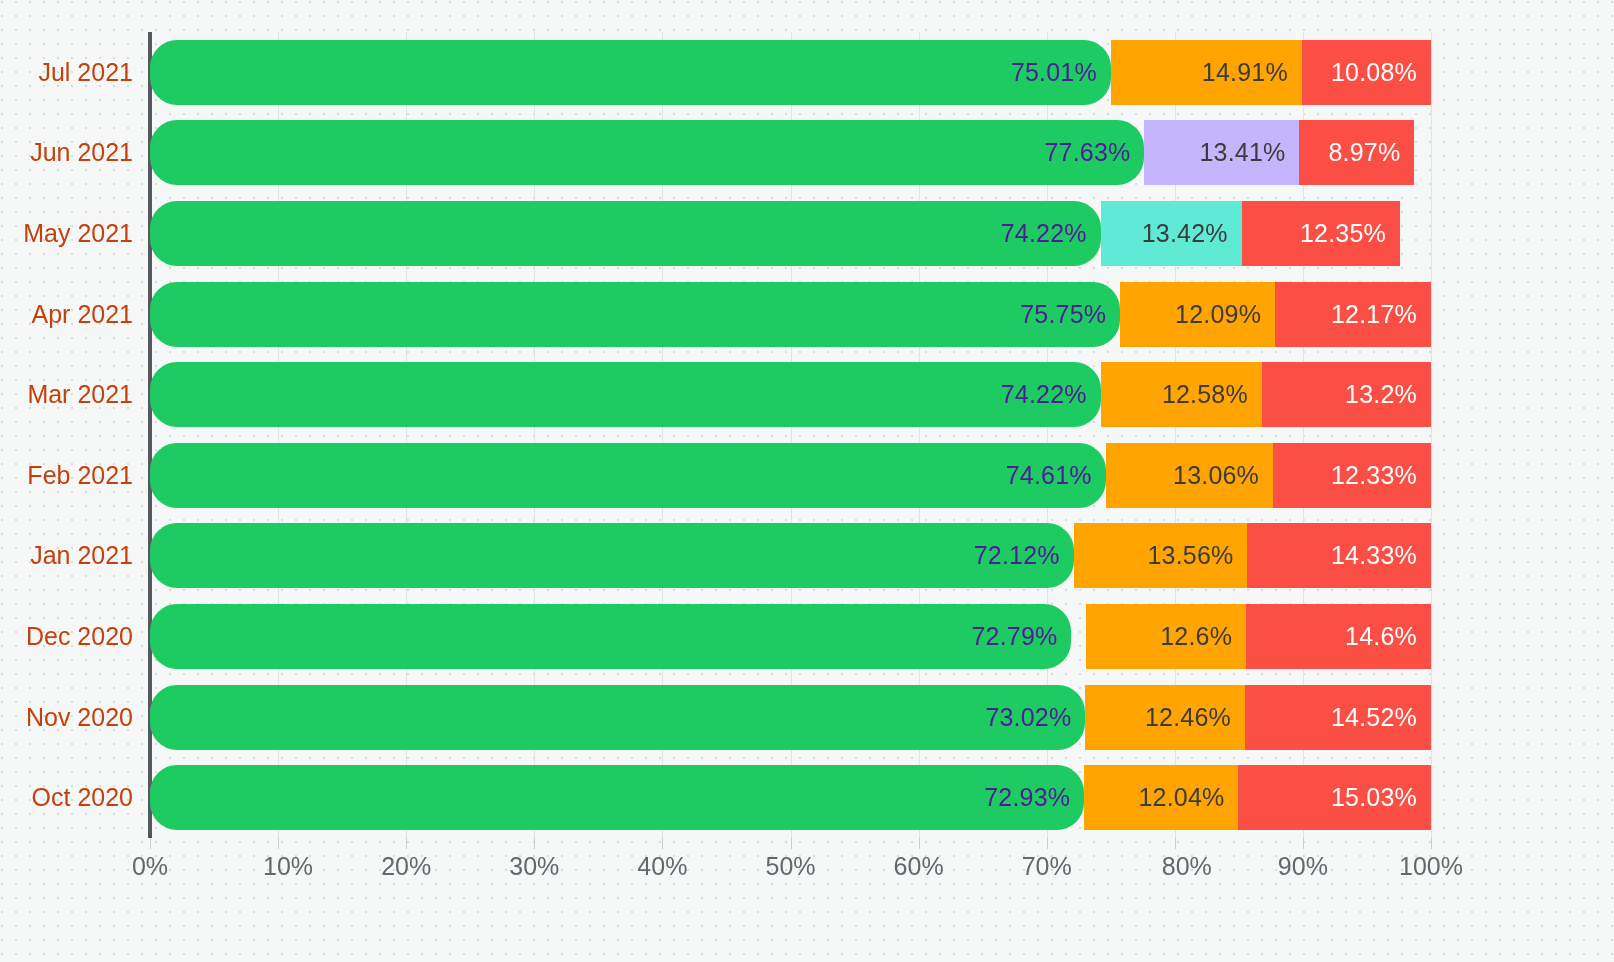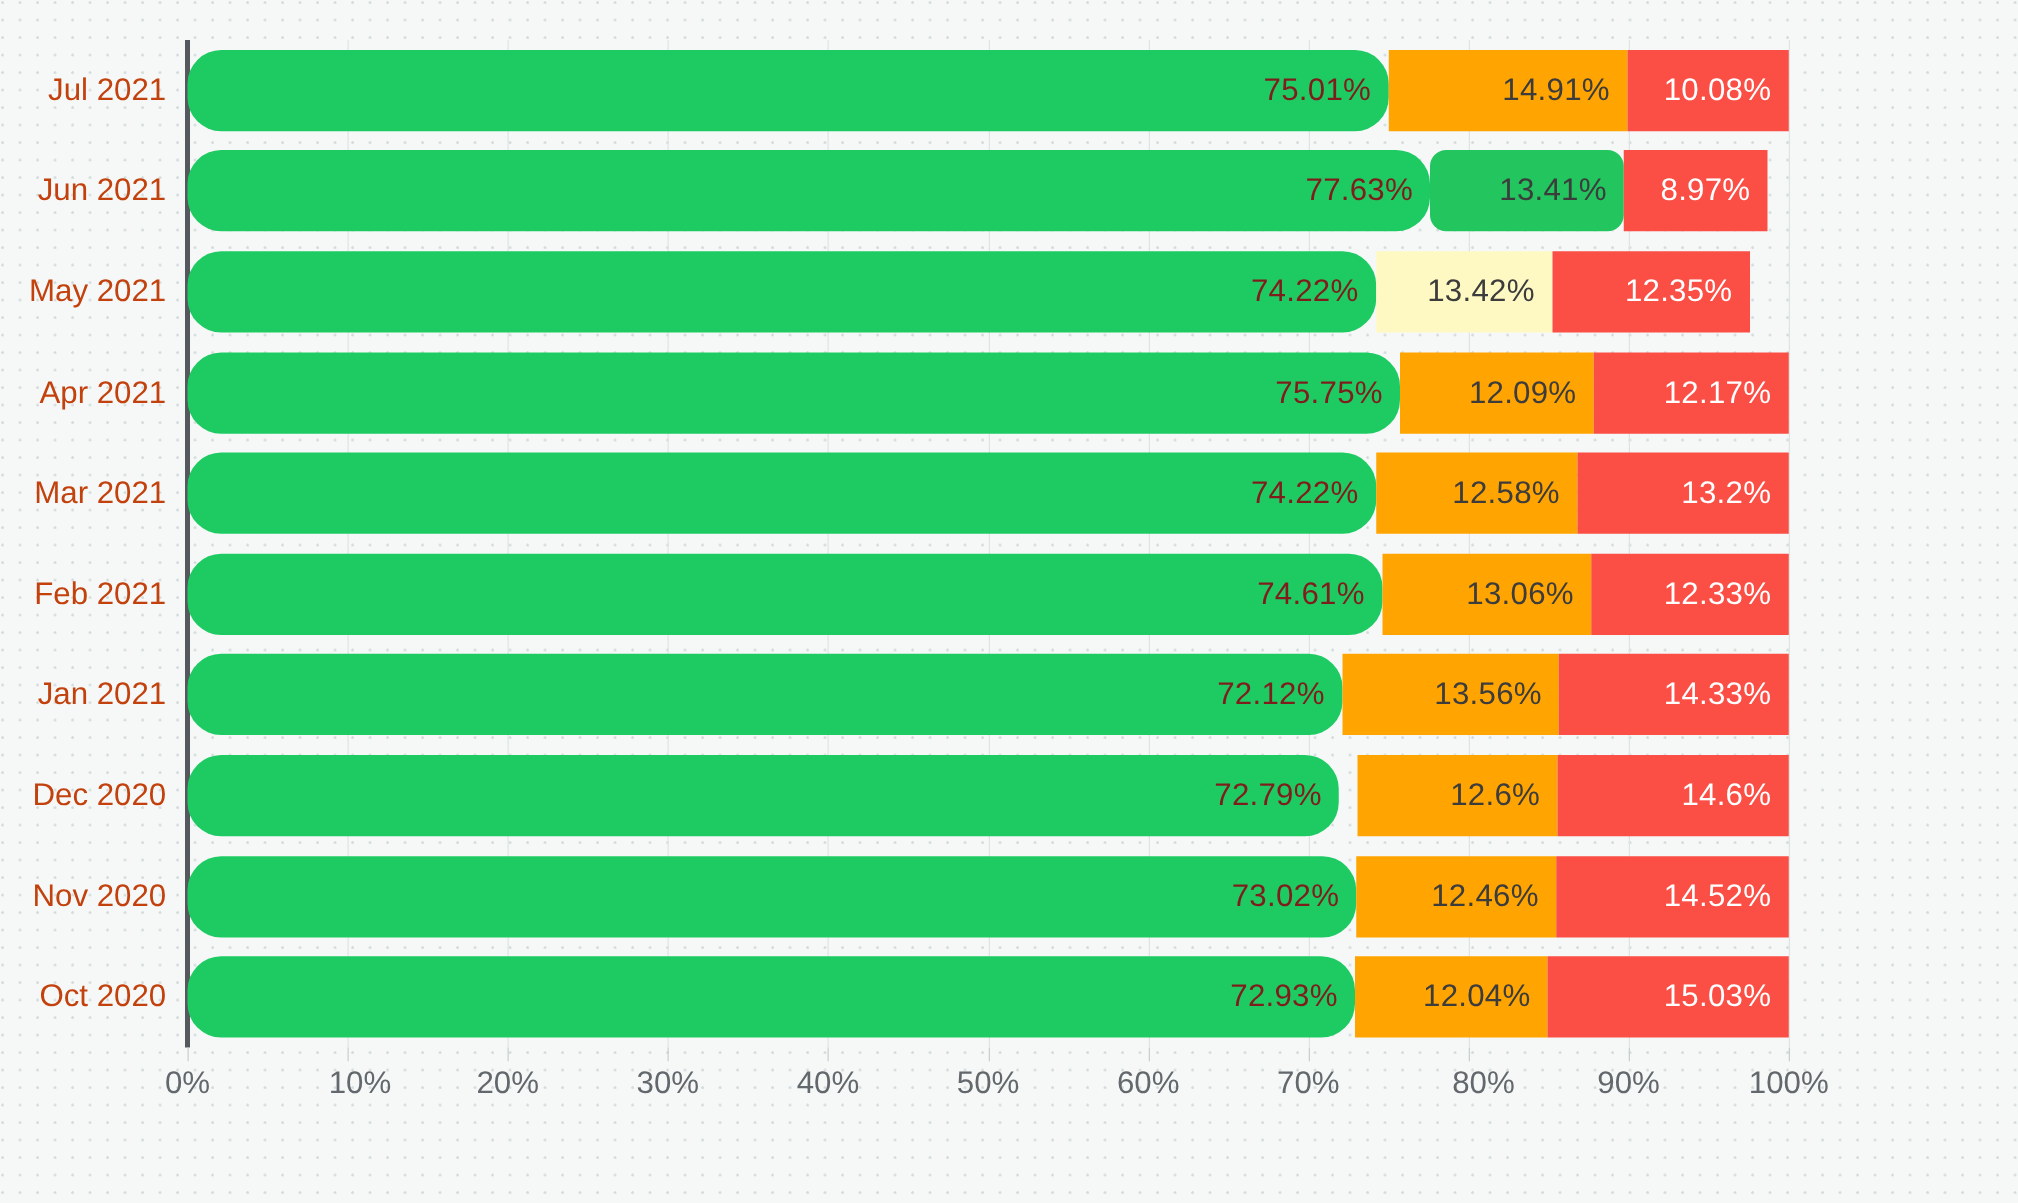--- a/index.html
+++ b/index.html
@@ -91,21 +91,21 @@
     height: 100%;
     display: flex;
     align-items: center;
     justify-content: flex-end;
     padding-right: 14px;
     font-size: 25px;
     letter-spacing: 0.2px;
     white-space: nowrap;
     overflow: hidden;
   }
-  .seg-good   { background: #1ecb63; color: #7f1d1d; border-radius: 27px; }
+  .seg-good   { background: #1ecb63; color: #4c1d95; border-radius: 27px; }
   .seg-medium { background: #ffa400; color: #3c3c3c; }
   .seg-bad    { background: #fb4e45; color: #ffffff; }
 
   
   .y-labels {
     position: absolute;
     left: 0;
     top: 32px;
     width: 133px;
     height: 806px;
@@ -174,26 +174,26 @@
     </div>
 
   <div class="plot-area" id="plot-area">
       <div class="row" style="top: 7.8px;">
         <div class="seg seg-good" style="width: 960.878px; background: rgb(30, 203, 99);">75.01%</div>
         <div class="seg seg-medium" style="width: 190.997px; background: rgb(255, 164, 0);">14.91%</div>
         <div class="seg seg-bad" style="width: 129.125px; background: rgb(251, 78, 69);">10.08%</div>
       </div>
       <div class="row" style="top: 88.4px;">
         <div class="seg seg-good" style="width: 994.44px; background: rgb(30, 203, 99);">77.63%</div>
-        <div class="seg seg-medium" style="width: 155px; background: #22c55e; border-radius: 13px;">13.41%</div>
+        <div class="seg seg-medium" style="width: 155px; background: #c4b5fd;">13.41%</div>
         <div class="seg seg-bad" style="width: 114.906px; background: rgb(251, 78, 69);">8.97%</div>
       </div>
       <div class="row" style="top: 169px;">
         <div class="seg seg-good" style="width: 950.758px; background: rgb(30, 203, 99);">74.22%</div>
-        <div class="seg seg-medium" style="width: 141px; background: #fef9c3;">13.42%</div>
+        <div class="seg seg-medium" style="width: 141px; background: #5eead4;">13.42%</div>
         <div class="seg seg-bad" style="width: 158.203px; background: rgb(251, 78, 69);">12.35%</div>
       </div>
       <div class="row" style="top: 249.6px;">
         <div class="seg seg-good" style="width: 970.357px; background: rgb(30, 203, 99);">75.75%</div>
         <div class="seg seg-medium" style="width: 154.873px; background: rgb(255, 164, 0);">12.09%</div>
         <div class="seg seg-bad" style="width: 155.898px; background: rgb(251, 78, 69);">12.17%</div>
       </div>
       <div class="row" style="top: 330.2px;">
         <div class="seg seg-good" style="width: 950.758px; background: rgb(30, 203, 99);">74.22%</div>
         <div class="seg seg-medium" style="width: 161.15px; background: rgb(255, 164, 0);">12.58%</div>

